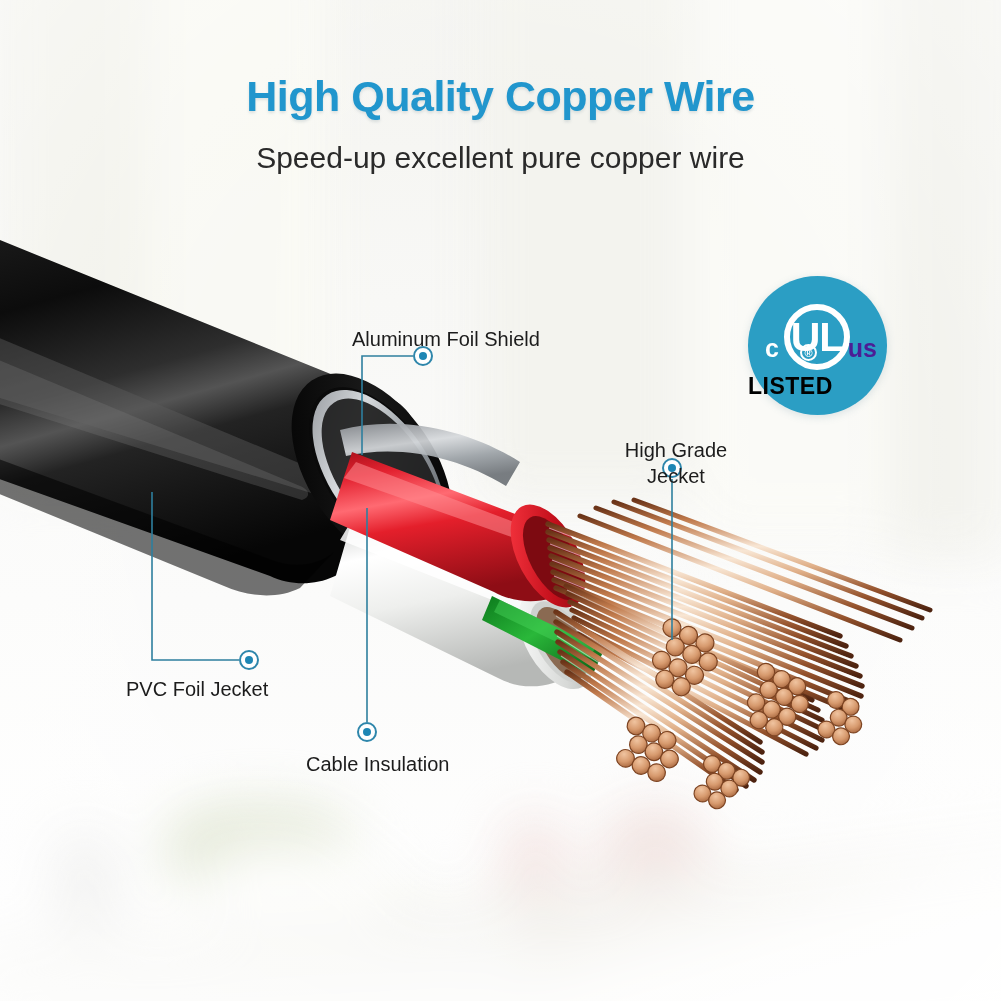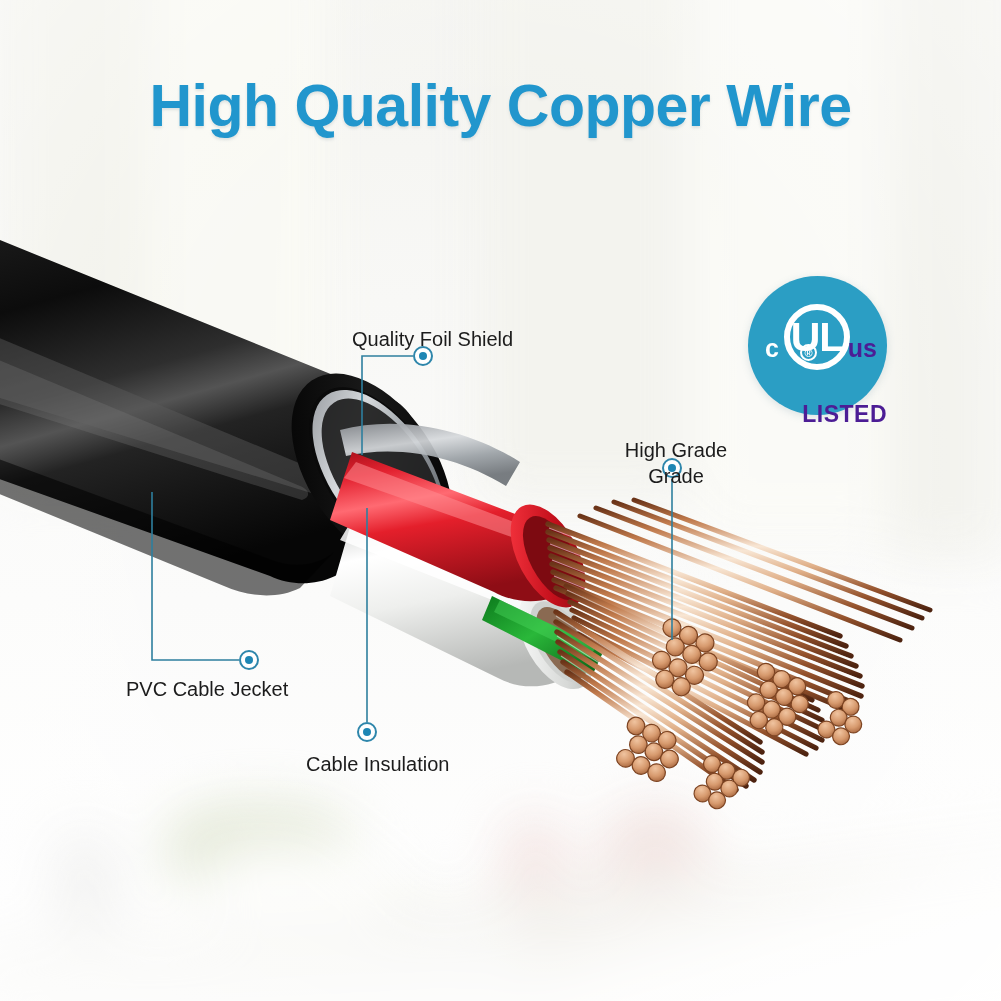--- a/index.html
+++ b/index.html
@@ -63,21 +63,21 @@
   .vignette {
     position: absolute; inset: 0;
     background: radial-gradient(ellipse at 50% 45%, rgba(255,255,255,0) 42%, rgba(255,255,255,.55) 100%);
   }
 
   
   .title {
     position: absolute;
     left: 0; right: 0; top: 72px;
     text-align: center;
-    font-size: 59px;
+    font-size: 43px;
     font-weight: bold;
     letter-spacing: -0.5px;
     color: #2196cd;
     text-shadow: 0 2px 3px rgba(120,140,150,.22);
     white-space: nowrap;
   }
   .subtitle {
     position: absolute;
     left: 0; right: 0; top: 141px;
     text-align: center;
@@ -141,26 +141,25 @@
   .ul-us {
     position: absolute;
     right: 10px; top: 58px;
     color: #4c1d95;
     font-size: 25px;
     font-weight: bold;
   }
   .ul-listed {
     position: absolute;
     left: 0; right: 0; top: 97px;
-    text-align: right;
-    color: #4c1d95;
+    text-align: left;
+    color: #000000;
     font-size: 23px;
     font-weight: bold;
     letter-spacing: .5px;
-    margin-top: 28px;
   }
 
   
   #cable { position: absolute; left: 0; top: 0; }
 
   
   .callout-label {
     position: absolute;
     color: #1c1c1c;
     font-size: 20px;
@@ -203,20 +202,21 @@
     <div class="bg-shape blob-green-2"></div>
     <div class="bg-shape blob-white-1"></div>
     <div class="bg-shape blob-pink-1"></div>
     <div class="bg-shape blob-pink-2"></div>
     <div class="surface"></div>
     <div class="surface-2"></div>
   </div>
   <div class="vignette"></div>
 
   <div class="title">High Quality Copper Wire</div>
+  <div class="subtitle">Speed-up excellent pure copper wire</div>
 
   <svg id="cable" width="1001" height="1001" viewBox="0 0 1001 1001">
     <defs>
 
       <linearGradient id="gJacket" x1="0" y1="0" x2="0.35" y2="1">
         <stop offset="0%" stop-color="#1b1b1b"></stop>
         <stop offset="22%" stop-color="#0c0c0c"></stop>
         <stop offset="46%" stop-color="#2e2e2e"></stop>
         <stop offset="56%" stop-color="#545454"></stop>
         <stop offset="66%" stop-color="#232323"></stop>
@@ -481,28 +481,28 @@
 
       <path d="M 367 722 L 367 508"></path>
     </g>
   </svg>
 
   <div class="marker" style="left:413px; top:346px;"></div>
   <div class="marker" style="left:662px; top:458px;"></div>
   <div class="marker" style="left:239px; top:650px;"></div>
   <div class="marker" style="left:357px; top:722px;"></div>
 
-  <div class="callout-label" style="left:352px; top:326px;">Quality Foil Shield</div>
+  <div class="callout-label" style="left:352px; top:326px;">Aluminum Foil Shield</div>
 
   <div class="callout-label centered" style="left:596px; top:401px; width:160px;margin-top:36px;">
     <span>High Grade</span><br>
-    <span>Grade</span>
+    <span>Jecket</span>
   </div>
 
-  <div class="callout-label" style="left:126px; top:676px;">PVC Cable Jecket</div>
+  <div class="callout-label" style="left:126px; top:676px;">PVC Foil Jecket</div>
 
   <div class="callout-label" style="left:306px; top:751px;">Cable Insulation</div>
 
   <div class="ul-badge">
     <div class="ul-inner">
       <div class="ul-c">c</div>
       <div class="ul-ring"></div>
       <div class="ul-letters">UL</div>
       <div class="ul-reg">®</div>
       <div class="ul-us">us</div>

